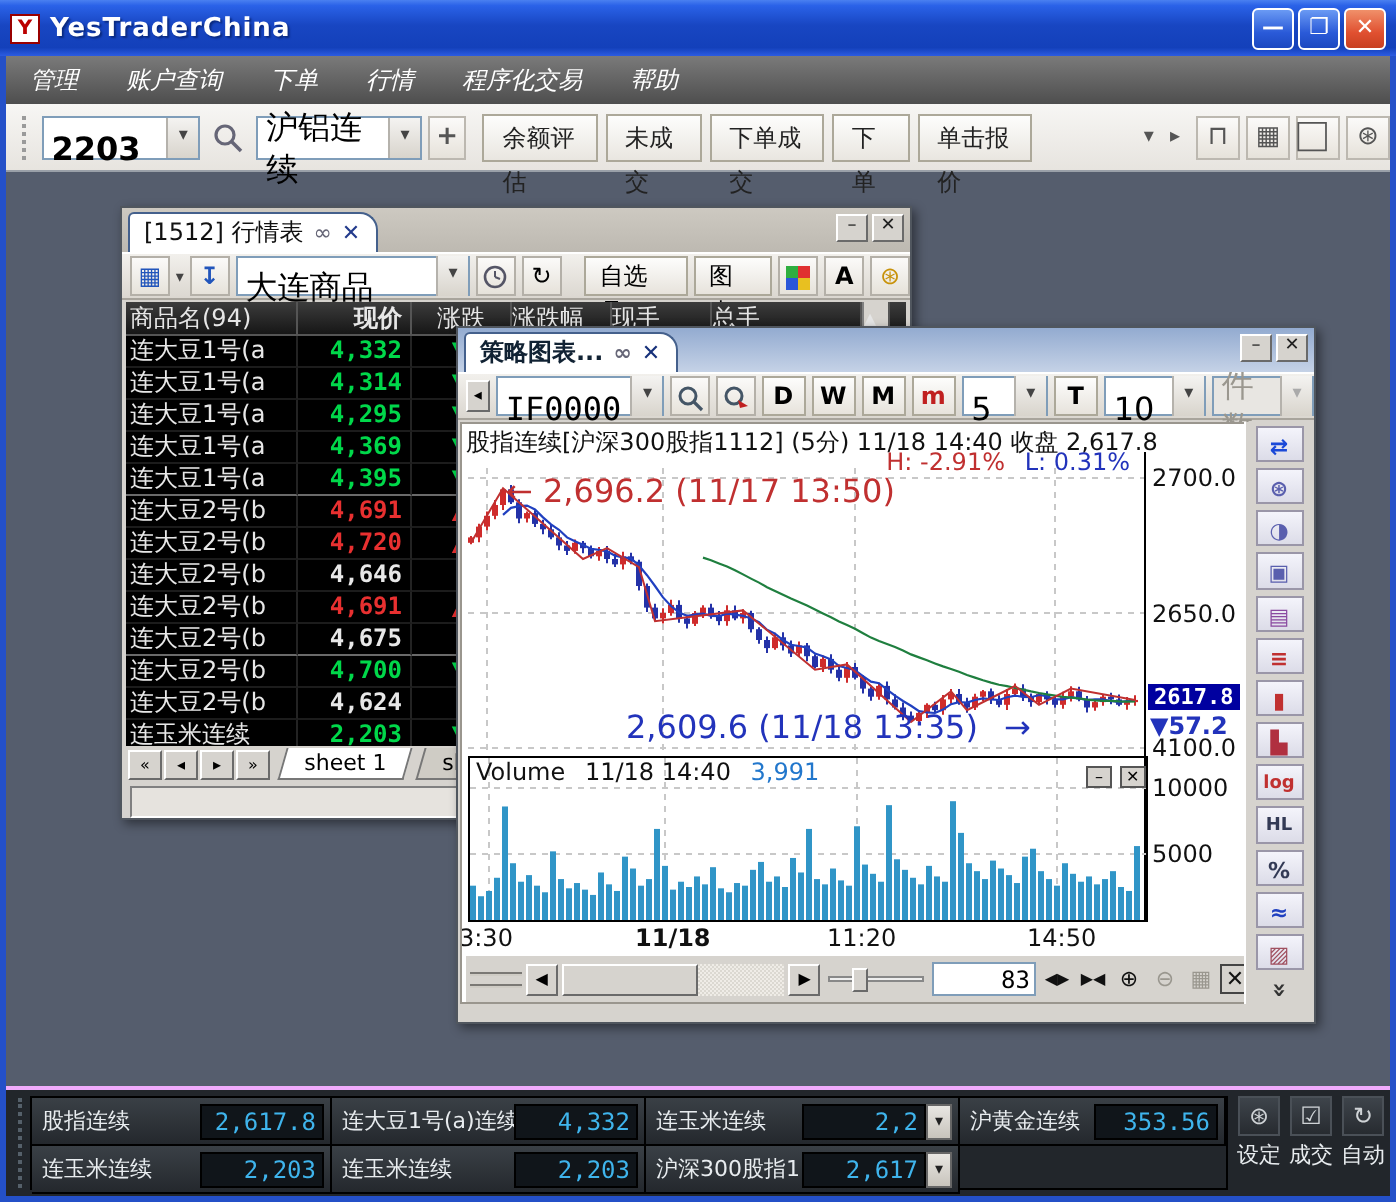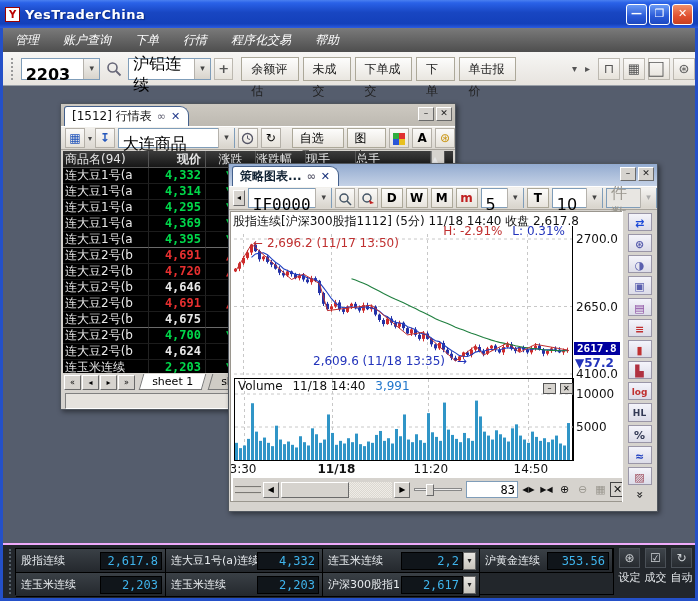--- a/index.html
+++ b/index.html
@@ -98,21 +98,21 @@
   #chartclient { position:absolute; left:1px; top:47px; width:394px; bottom:9px;
     background:#fff; border:1px solid #9a968e; overflow:hidden; }
   #railpanel { position:absolute; right:1px; top:47px; width:34px; bottom:9px;
     background:#d6d3ce; border-left:1px solid #fff; display:flex; flex-direction:column;
     align-items:center; padding-top:2px; gap:3px; }
   .railbtn { width:24px; height:21px; border:1px solid #9a96a8; background:linear-gradient(180deg,#f4f4fb,#dcdce8);
     font-size:11px; font-weight:bold; text-align:center; line-height:19px; overflow:hidden; }
   .chart-hdr1 { position:absolute; left:2px; top:1px; font-size:12px; color:#111; white-space:nowrap; }
   .chart-hdr2 { position:absolute; right:58px; top:12px; font-size:12px; }
   .hred { color:#c03030; } .hblue { color:#2233bb; }
-  .anno { position:absolute; font-size:12px; white-space:nowrap; }
+  .anno { position:absolute; font-size:16px; white-space:nowrap; }
   .yaxis { position:absolute; border-left:1px solid #000; }
   .ylab { position:absolute; font-size:12px; color:#111; }
   .badge { position:absolute; background:#0000a0; color:#fff; font-size:11px; font-weight:bold;
     padding:0 3px; font-family:"DejaVu Sans Mono",monospace; }
   .volbox { position:absolute; border:1px solid #000; }
   .voltitle { position:absolute; font-size:12px; color:#111; white-space:nowrap; }
   .volval { color:#2277cc; }
   .minibox { width:13px; height:11px; background:#d6d3ce; border:1px solid #555;
     font-size:8px; line-height:9px; text-align:center; display:inline-block; }
   .xlab { position:absolute; font-size:12px; color:#111; }

